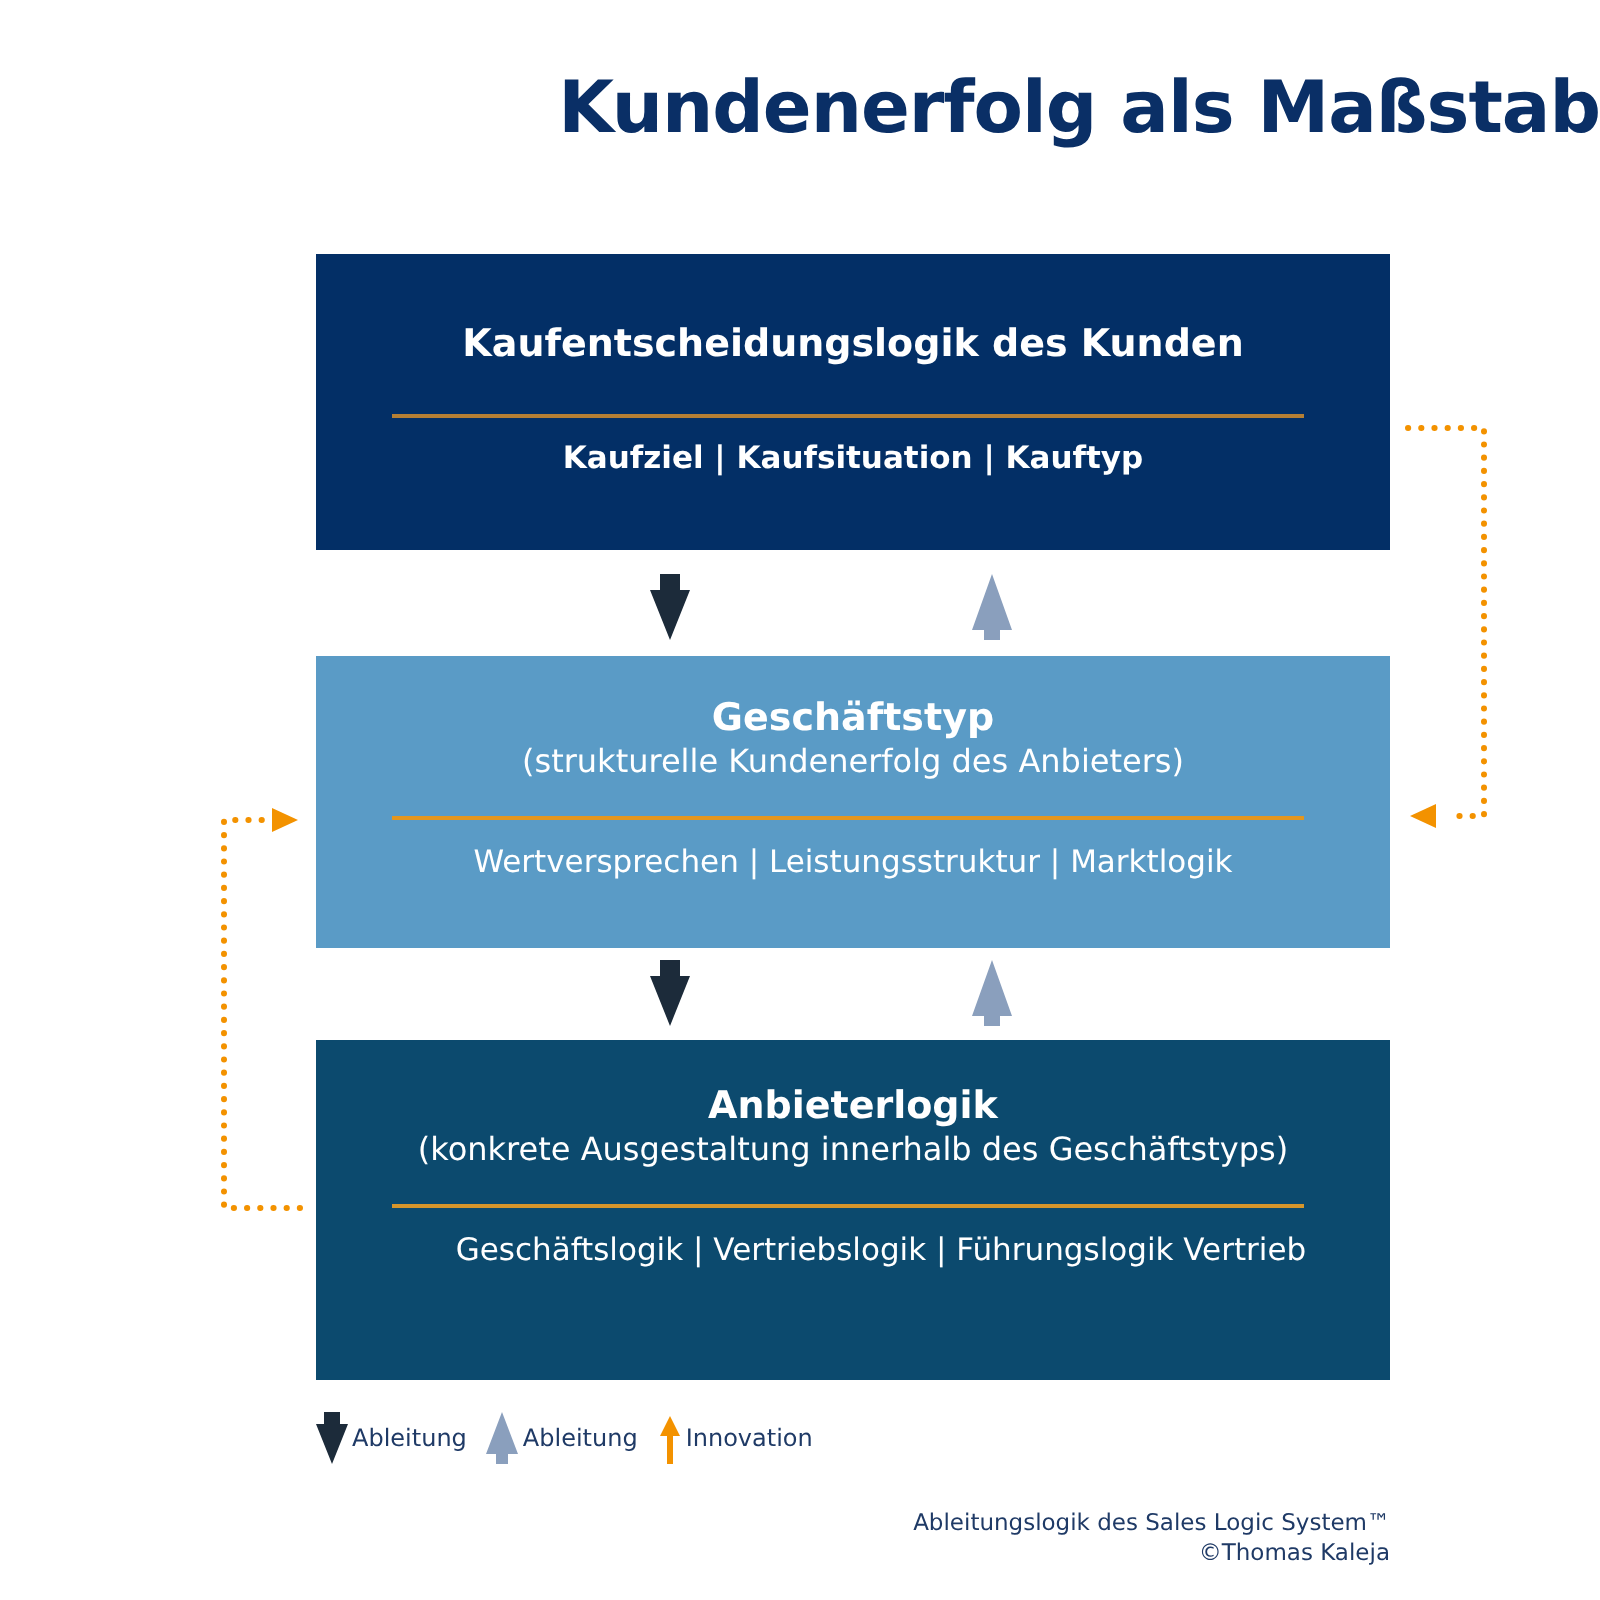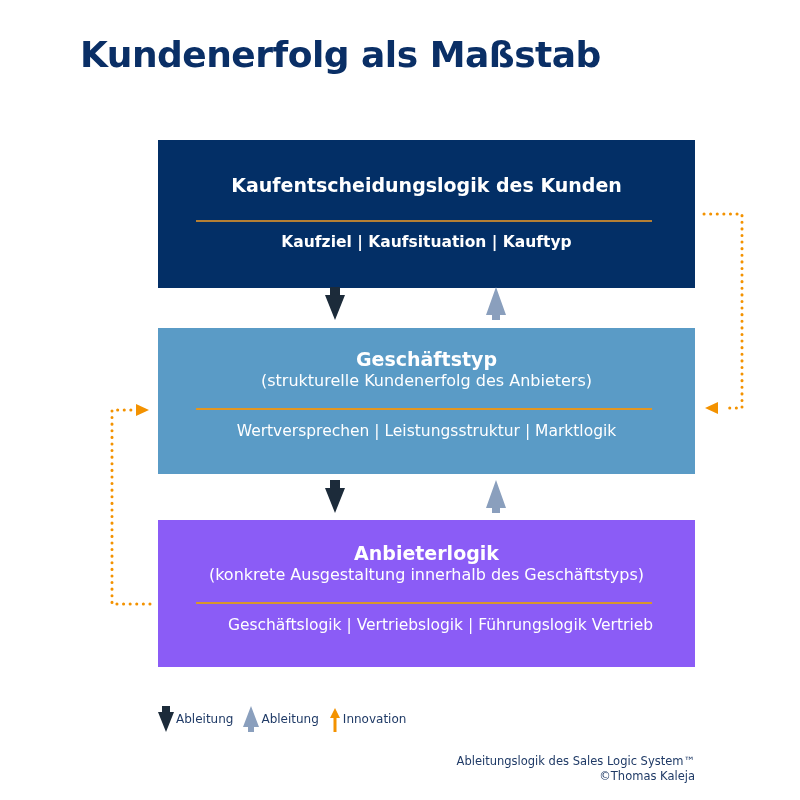--- a/index.html
+++ b/index.html
@@ -1,41 +1,41 @@
 <!DOCTYPE html>
 <html><head>
   <meta charset="utf-8">
   <style>
     html, body { margin: 0; padding: 0; }
     body {
       width: 800px; height: 800px; background: #ffffff; position: relative; overflow: hidden;
       font-family: "DejaVu Sans", sans-serif;
     }
     .title {
-      position: absolute; left: 0; width: 800px; top: 34px; text-align: left;
+      position: absolute; left: 0; width: 800px; top: 34px; text-align: right;
       padding-left: 80px; box-sizing: border-box;
       font-family: "DejaVu Sans", sans-serif; font-weight: bold; font-size: 36px;
       color: #0a2f66; letter-spacing: -0.5px;
     }
     .box {
       position: absolute; left: 158px; width: 537px; color: #ffffff; text-align: center;
     }
     .box .head { font-weight: bold; font-size: 19px; }
     .box .sub { font-size: 16px; margin-top: 1px; }
     .box .rule { position: absolute; left: 38px; right: 43px; height: 2px; }
     .box .items { position: absolute; left: 0; right: 0; font-size: 15.5px; }
-    #box1 { top: 140px; height: 148px; background: #032f66; }
+    #box1 { top: 127px; height: 148px; background: #032f66; }
     #box1 .head { position: absolute; left: 0; right: 0; top: 34px; }
     #box1 .rule { top: 80px; background: #b57f34; }
     #box1 .items { top: 93px; font-weight: bold; }
     #box2 { top: 328px; height: 146px; background: #5a9bc6; }
     #box2 .headwrap { position: absolute; left: 0; right: 0; top: 20px; }
     #box2 .rule { top: 80px; background: #e3961f; }
     #box2 .items { top: 94px; }
-    #box3 { top: 520px; height: 147px; background: #8b5cf6; }
+    #box3 { top: 520px; height: 170px; background: #0c4a6e; }
     #box3 .headwrap { position: absolute; left: 0; right: 0; top: 22px; }
     #box3 .rule { top: 82px; background: #d7962b; }
     #box3 .items { top: 96px; padding-left: 28px; }
     .arrow { position: absolute; }
     .legend {
       position: absolute; top: 706px; left: 158px; display: flex; align-items: center;
       font-size: 12px; color: #1f3a66;
     }
     .legend .li { display: flex; align-items: center; margin-right: 10px; }
     .legend svg { margin-right: 2px; }

